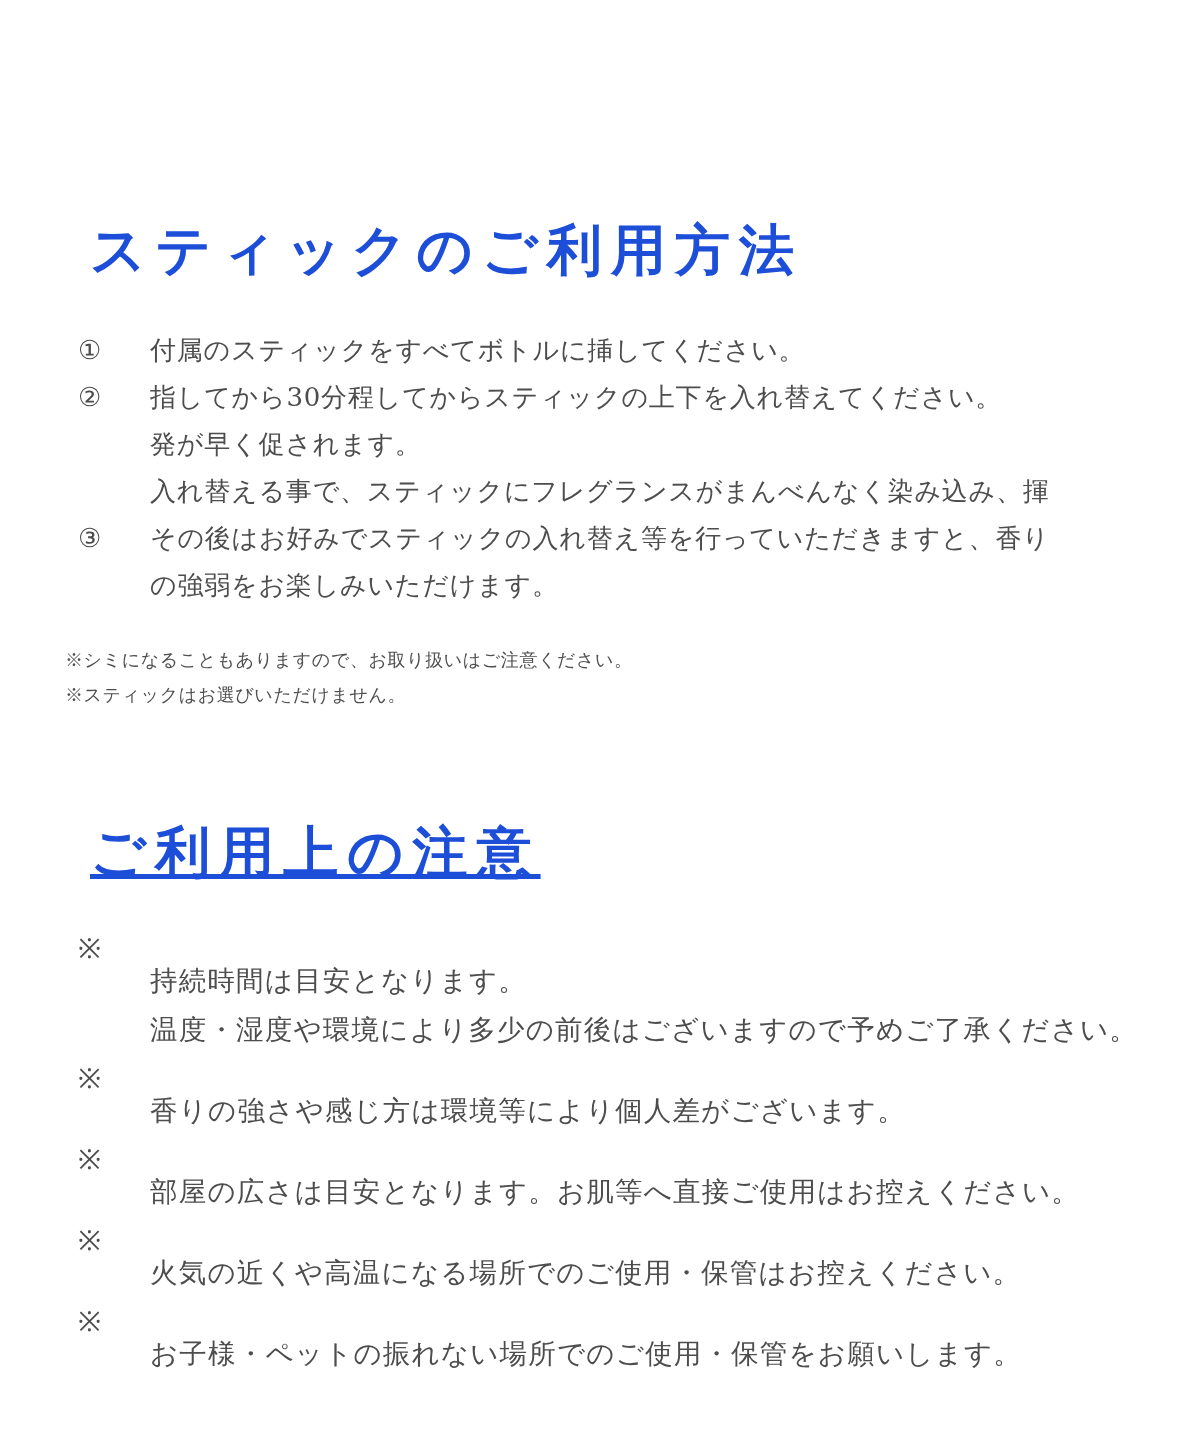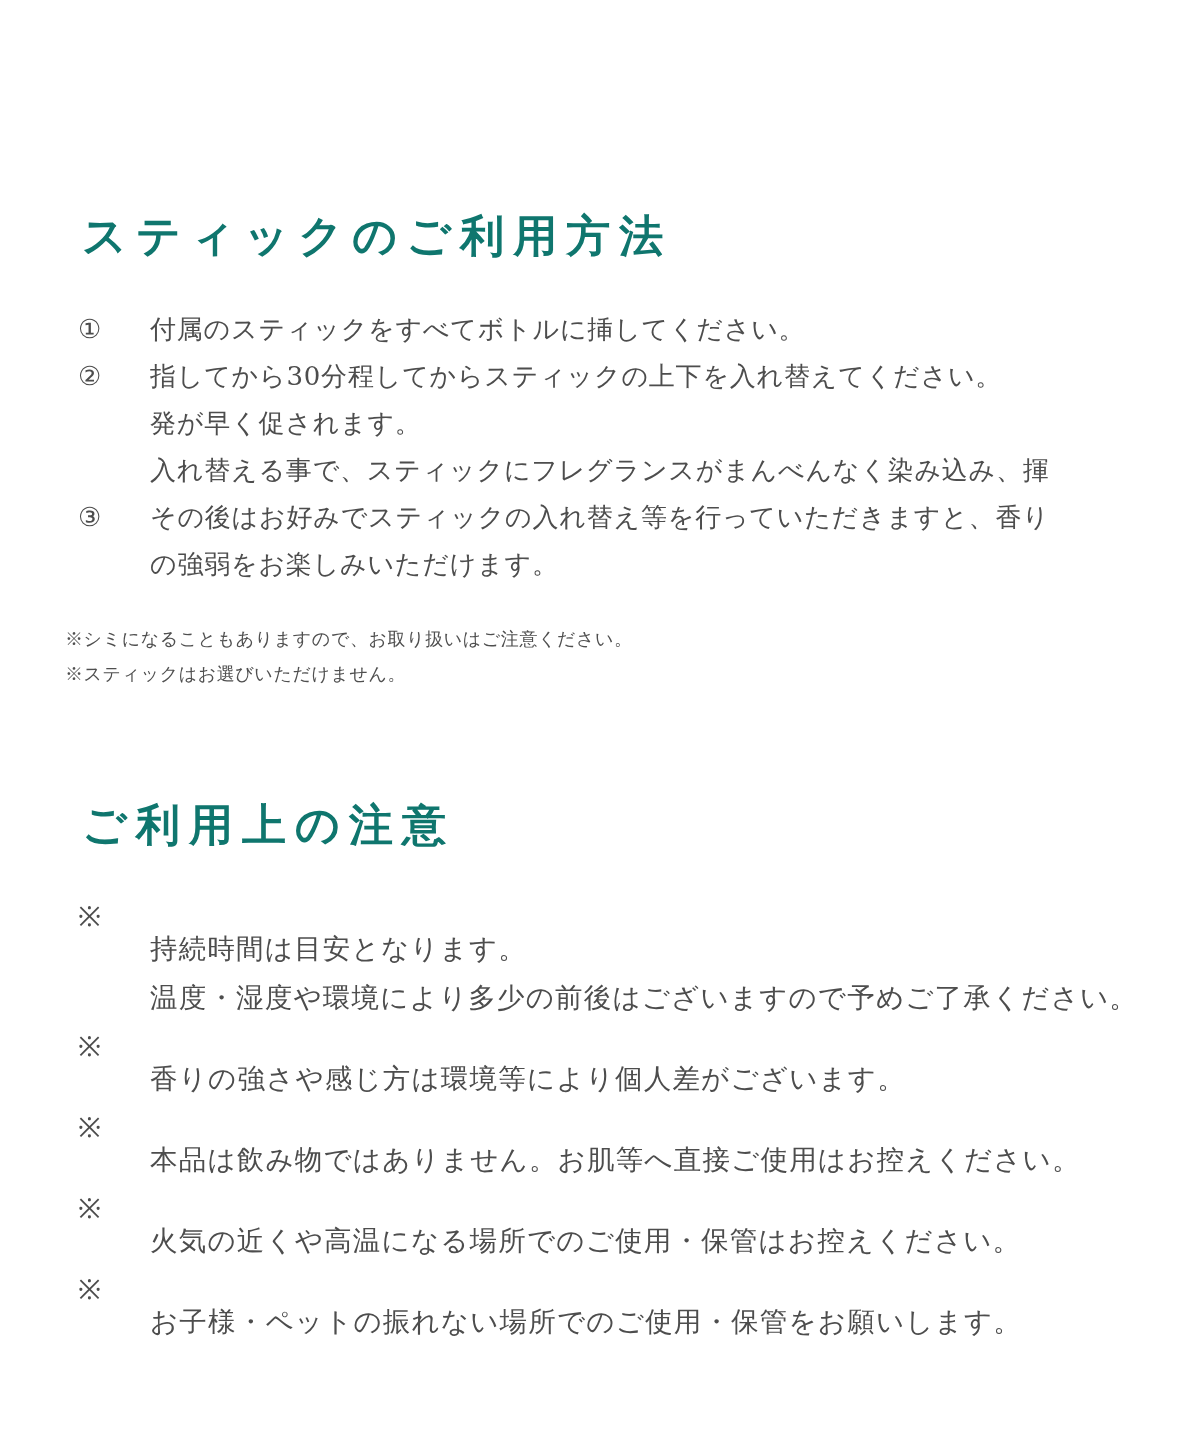--- a/index.html
+++ b/index.html
@@ -14,26 +14,26 @@
     font-family: "DejaVu Serif", "Liberation Serif", serif;
     color: #4d4d4d;
   }
   .page {
     box-sizing: border-box;
     width: 1200px;
     height: 1440px;
     padding: 208px 60px 0 78px;
   }
   .section-title {
-    margin: 4px;
-    font-size: 44px;
+    margin: 12px;
+    font-size: 55px;
     line-height: 1.1;
     letter-spacing: 9px;
     font-weight: 600;
-    color: #0f766e;
+    color: #1d4ed8;
   }
   .steps {
     margin-top: 46px;
     font-size: 26px;
     letter-spacing: 0.8px;
     line-height: 47px;
   }
   .step {
     display: flex;
     align-items: flex-start;
@@ -46,20 +46,21 @@
   }
   .notes {
     margin: 33px 0 0 -13px;
     font-size: 18px;
     letter-spacing: 0.6px;
     line-height: 35px;
     color: #4f4f4f;
   }
   .title-precautions {
     margin-top: 110px;
+    text-decoration: underline;
   }
   .cautions {
     margin-top: 42px;
     font-size: 27.5px;
     letter-spacing: 1.2px;
     line-height: 49px;
   }
   .caution {
     display: flex;
     align-items: flex-start;
@@ -130,21 +131,21 @@
       <div class="caution">
         <span class="marker">※</span>
         <div class="lines">
           <div>香りの強さや感じ方は環境等により個人差がございます。</div>
         </div>
       </div>
 
       <div class="caution">
         <span class="marker">※</span>
         <div class="lines">
-          <div>本品は飲み物ではありません。お肌等へ直接ご使用はお控えください。</div>
+          <div>部屋の広さは目安となります。お肌等へ直接ご使用はお控えください。</div>
         </div>
       </div>
 
       <div class="caution">
         <span class="marker">※</span>
         <div class="lines">
           <div>火気の近くや高温になる場所でのご使用・保管はお控えください。</div>
         </div>
       </div>
 

